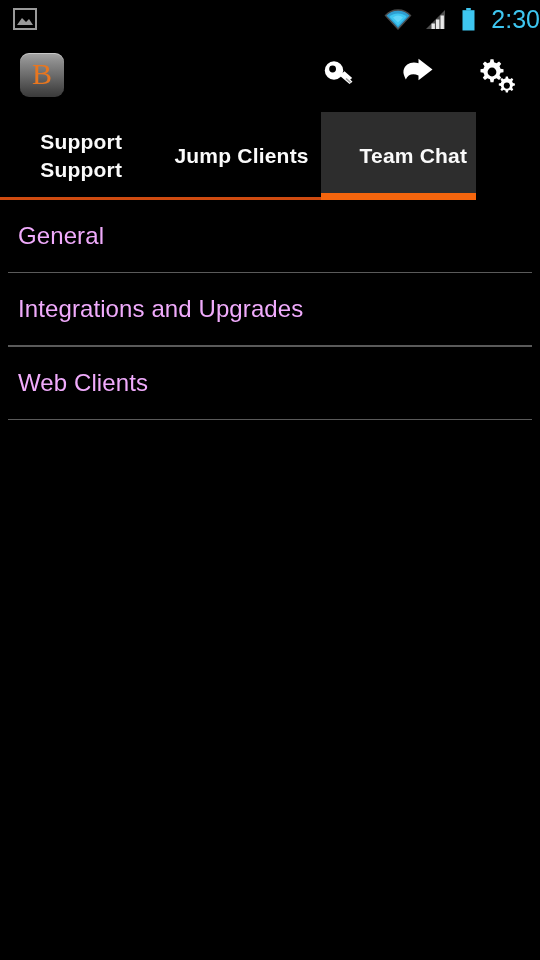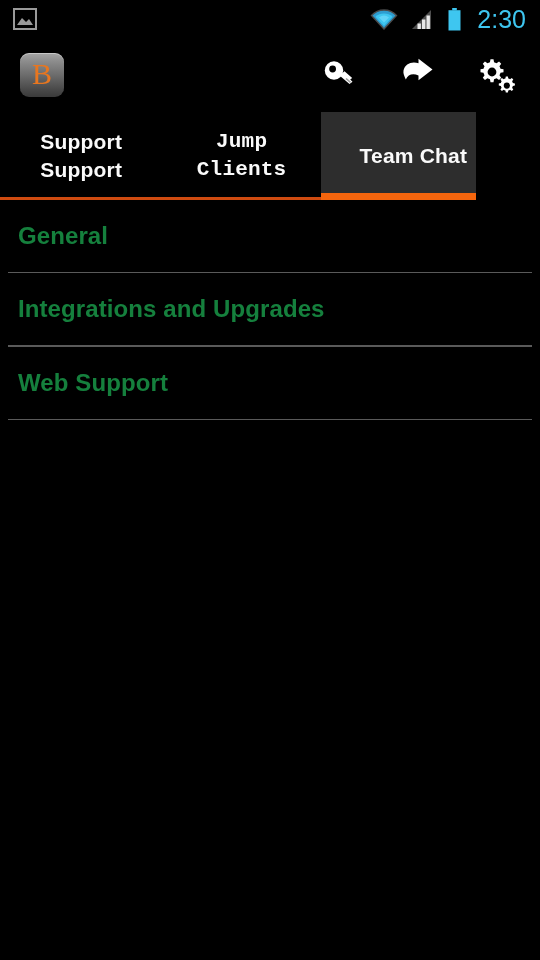--- a/index.html
+++ b/index.html
@@ -14,21 +14,21 @@
   
   .statusbar {
     position:absolute; top:0; left:0;
     width:540px; height:38px;
     background:#000;
     display:flex; align-items:center;
   }
   .sb-left { display:flex; align-items:center; padding-left:13px; }
   .sb-right {
     margin-left:auto; display:flex; align-items:center;
-    padding-right:14px; gap:13px;
+    gap:13px;
   }
   .gallery-icon { width:24px; height:22px; display:block; }
   .wifi-icon { width:28px; height:21px; display:block; }
   .signal-icon { width:24px; height:21px; display:block; }
   .battery-icon { width:13px; height:23px; display:block; }
   .clock {
     color:#3ec6f0; font-size:25px; letter-spacing:0px;
     font-family:"Liberation Sans", sans-serif;
     margin-left:3px; line-height:1;
   }
@@ -80,35 +80,35 @@
     color:#fafafa; font-size:21px; font-weight:bold;
     line-height:1.35; letter-spacing:.2px;
   }
   .tab.selected { background:#2d2d2d; }
   .tab::after {
     content:""; position:absolute; left:0; right:0; bottom:0;
     height:3px; background:#cf4b10;
   }
   .tab.selected::after { height:7px; background:#f4650d; }
   #tab-support { width:186px; }
-  #tab-jump    { width:181px;font-family:Liberation Mono, monospace; }
+  #tab-jump    { width:181px; }
   #tab-team    { width:173px;padding-left:36px; }
 
   
   .list {
     position:absolute; top:200px; left:0;
     width:540px; bottom:0; background:#000;
   }
   .list-row {
     position:relative; height:72px;
     display:flex; align-items:center;
     padding-left:18px; cursor:pointer;
   }
   .list-row-label {
-    color:#15803d; font-size:24px; font-weight:700; letter-spacing:.1px;
+    color:#f0abfc; font-size:24px; font-weight:400; letter-spacing:.1px;
   }
   .list-divider {
     height:1px; margin:0 8px 0 8px;
     background:#5a5a5a;
   }
 </style>
 </head>
 <body>
 
 <div id="app">
@@ -233,19 +233,19 @@
     <div class="list-divider"></div>
 
     <div class="list-row">
       <span class="list-row-label">Integrations and Upgrades</span>
     </div>
     <div class="list-divider"></div>
 
     <div class="list-divider"></div>
 
     <div class="list-row">
-      <span class="list-row-label">Web Support</span>
+      <span class="list-row-label">Web Clients</span>
     </div>
     <div class="list-divider"></div>
 
   </div>
 
 </div>
 
 </body></html>

